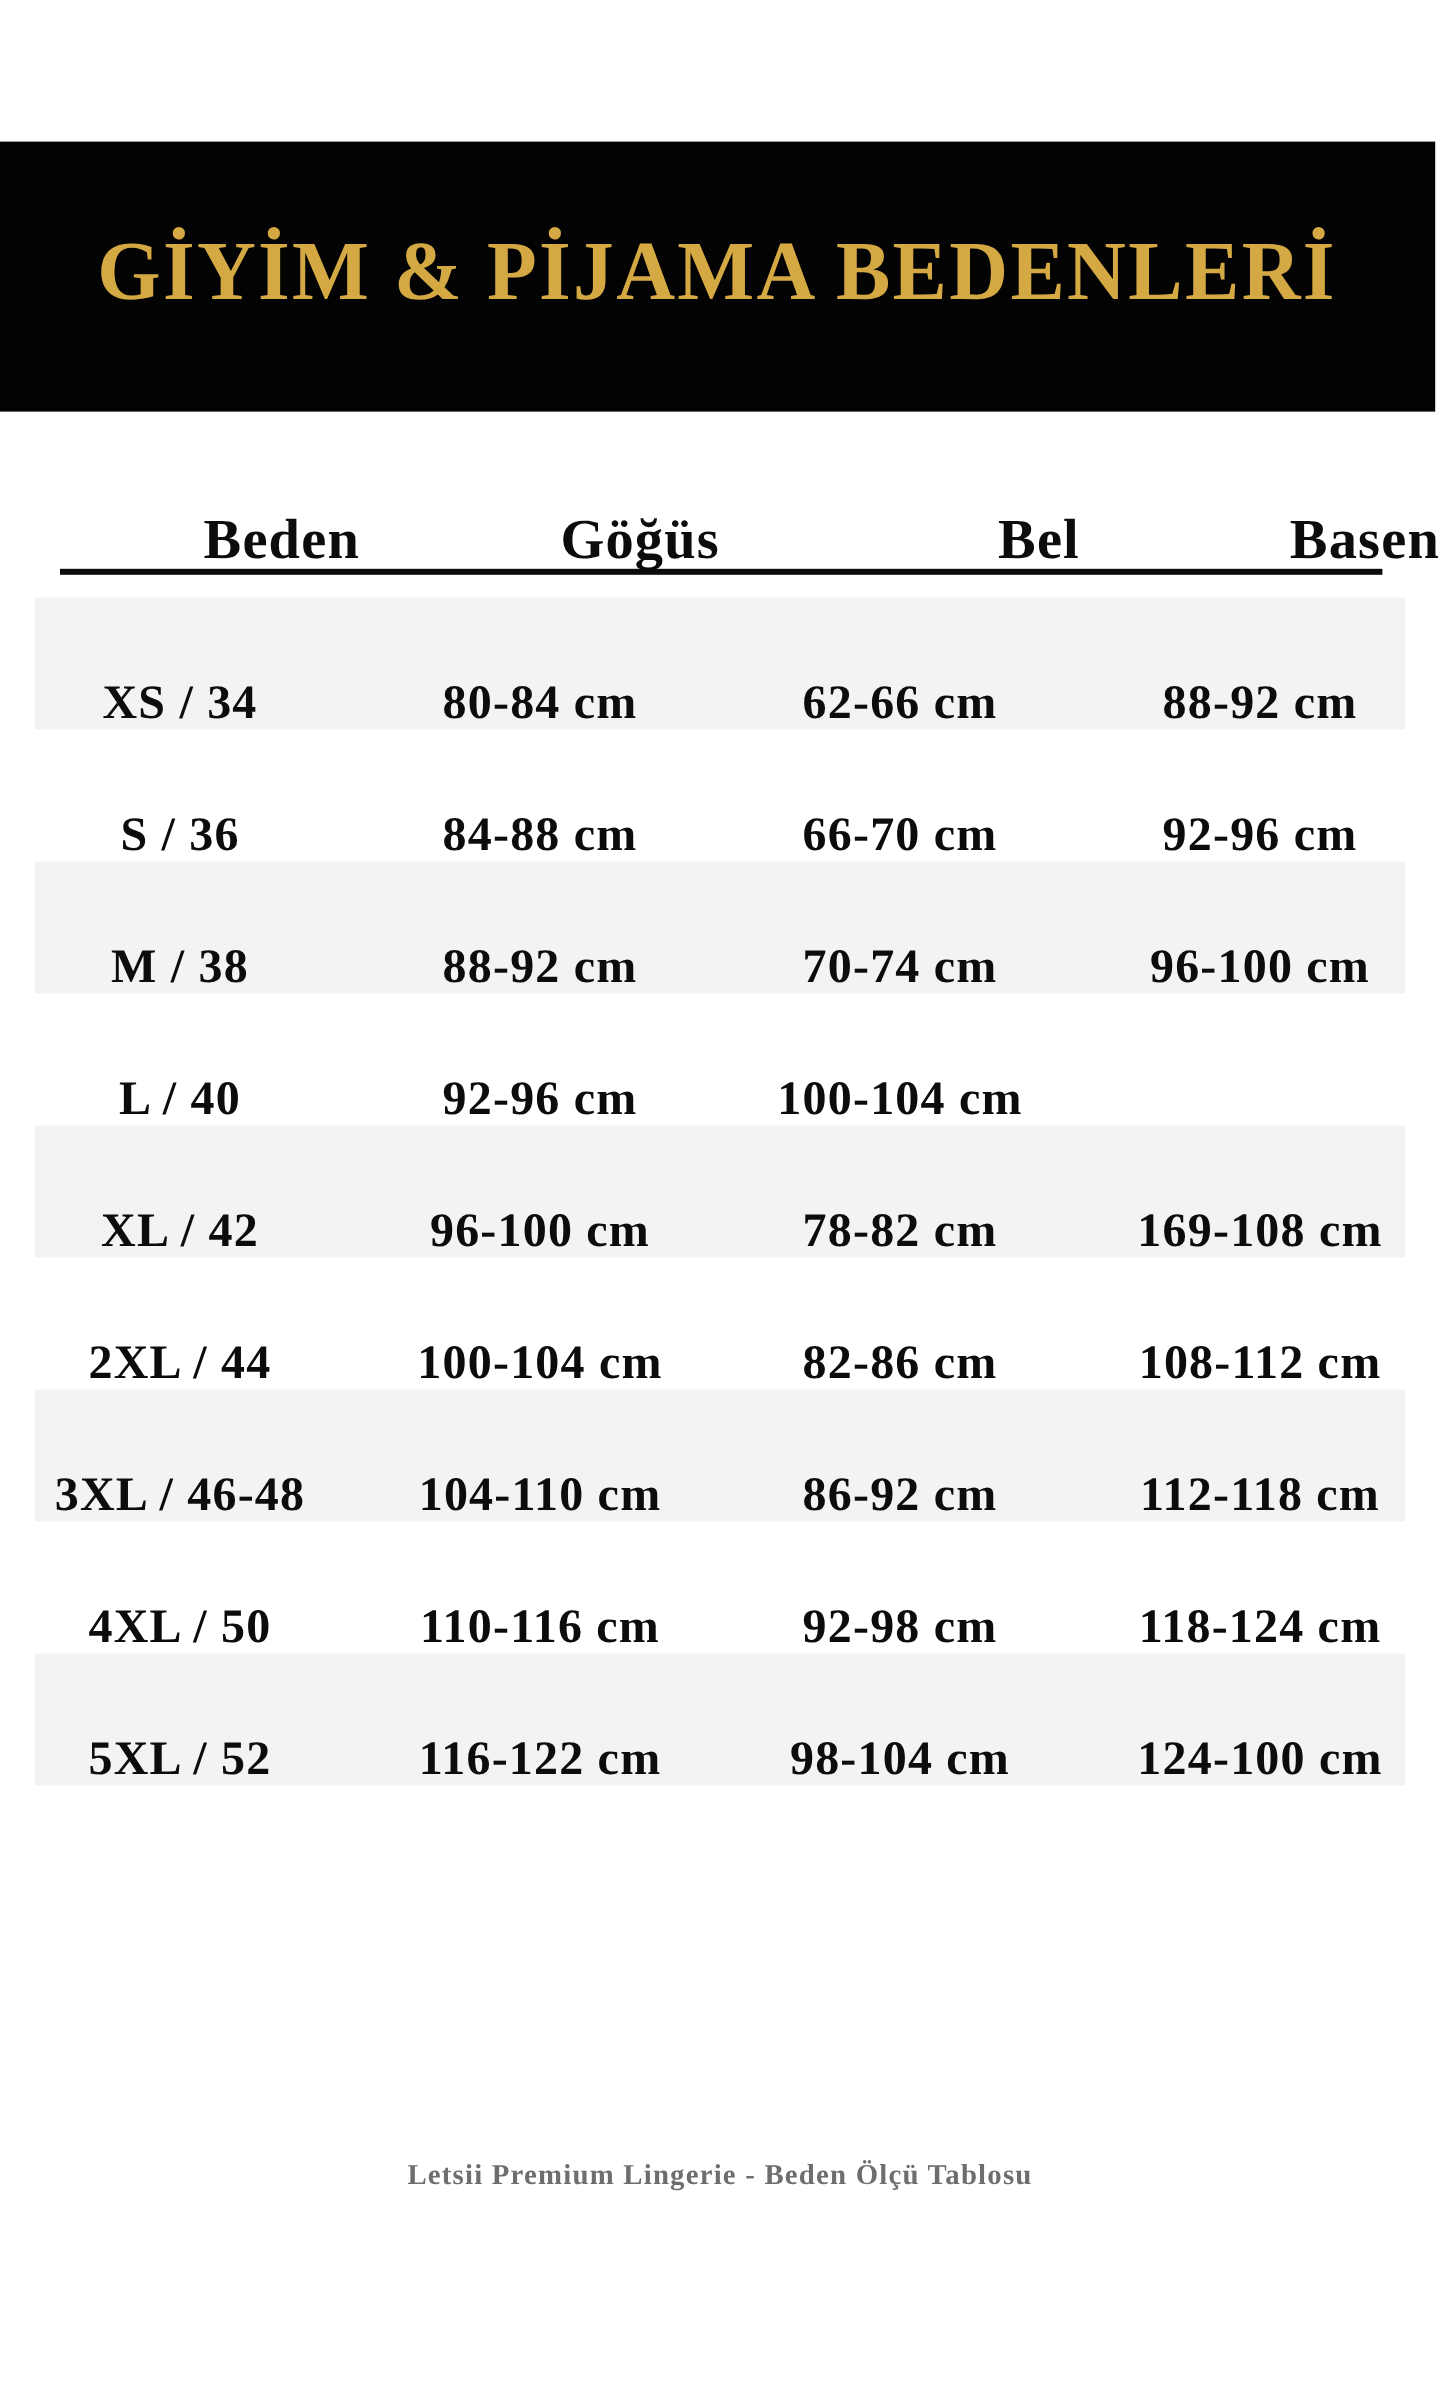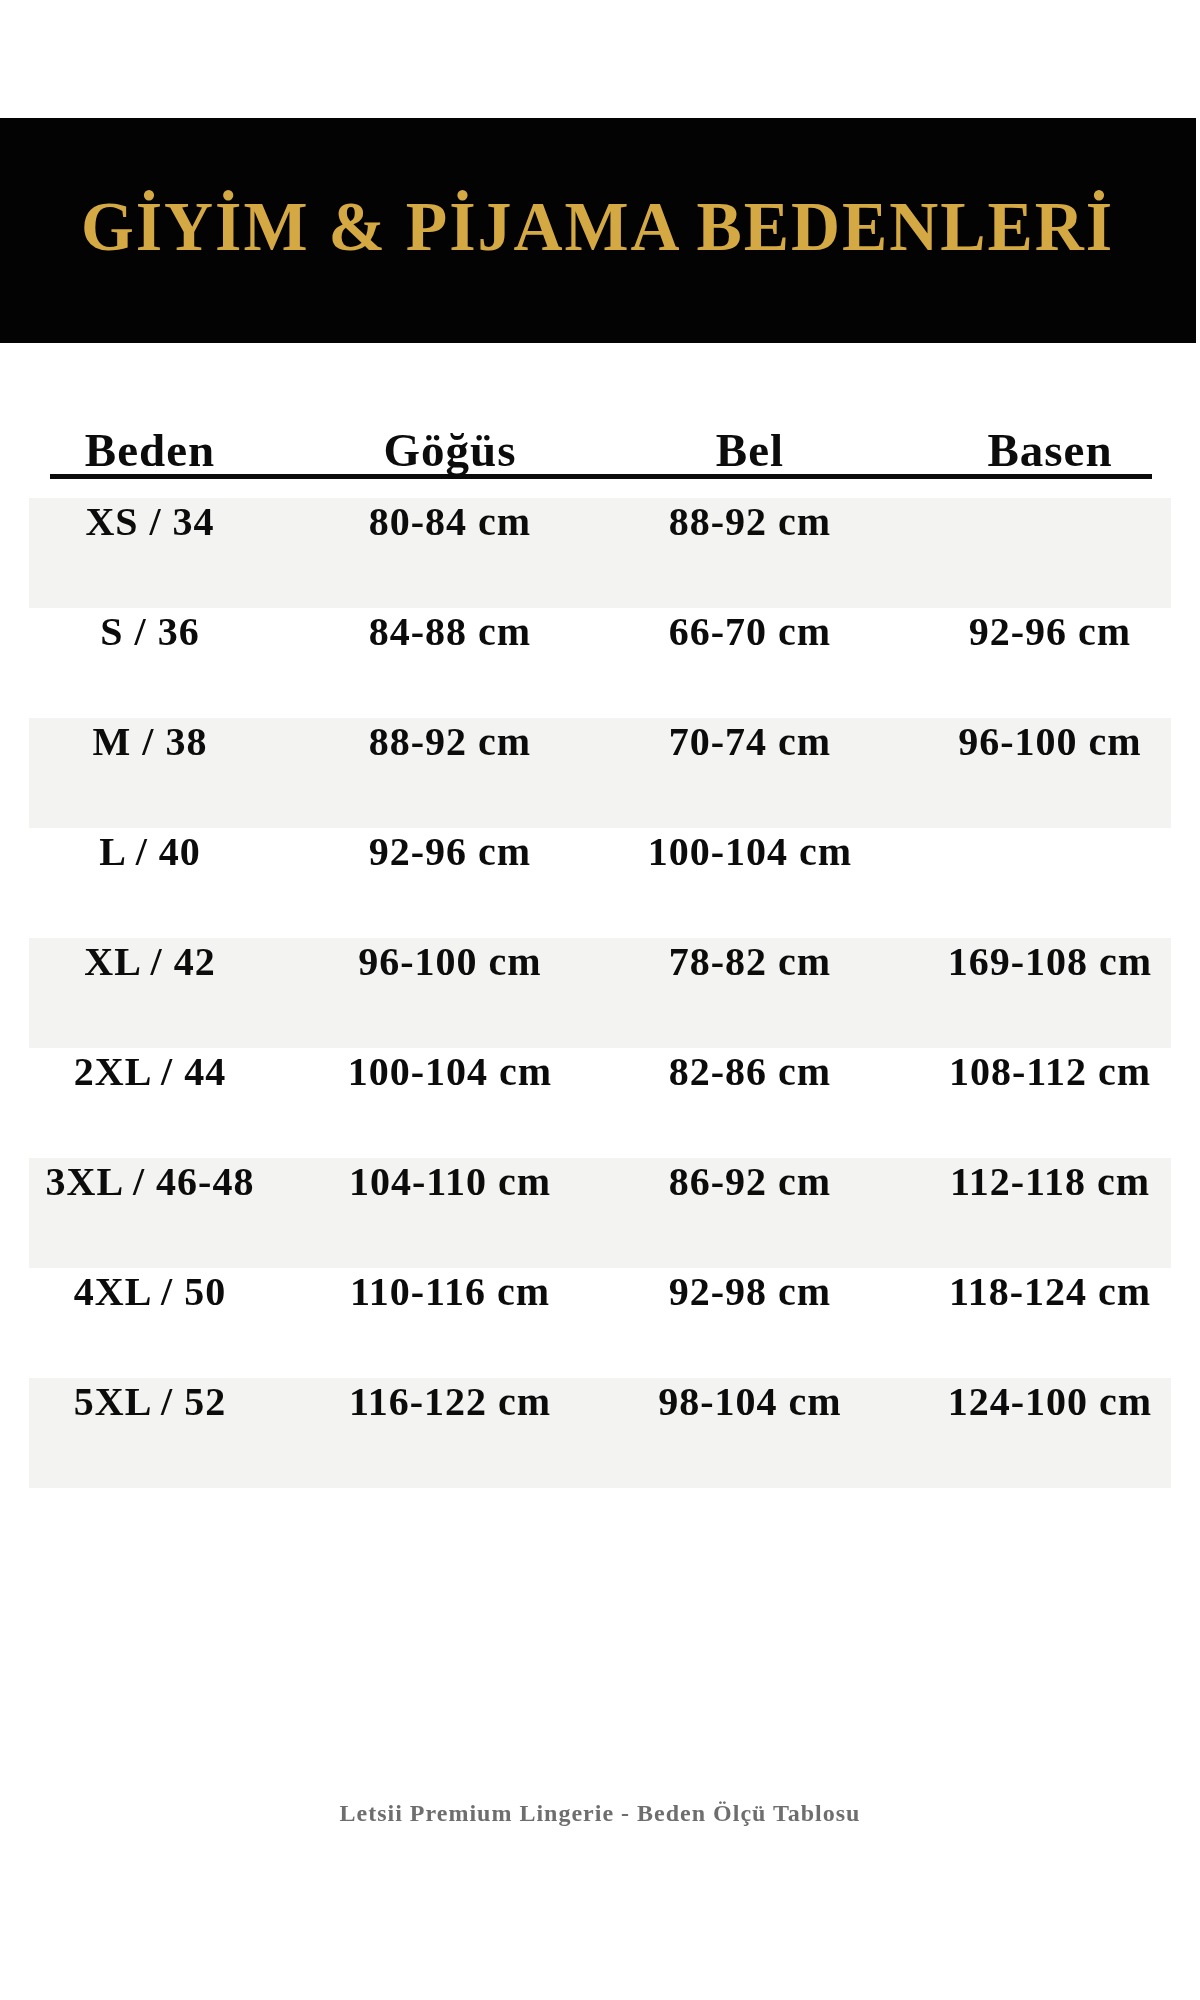--- a/index.html
+++ b/index.html
@@ -35,21 +35,21 @@
   }
   
   .table-header{
     position:absolute;
     top:427px;left:0;
     width:1200px;
     display:flex;
   }
   .header-cell{
     width:25%;
-    text-align:center;
+    text-align:right;
     font-size:47px;
     line-height:1;
     font-weight:700;
     color:var(--ink);
     letter-spacing:1px;
   }
   .header-rule{
     position:absolute;
     top:474px;left:50px;
     width:1102px;height:5px;
@@ -58,21 +58,21 @@
   
   .size-table{
     position:absolute;
     top:498px;left:0;
     width:1200px;
   }
   .row{
     position:relative;
     height:110px;
     display:flex;
-    align-items:flex-start;
+    align-items:flex-end;
   }
   .row:nth-child(odd)::before{
     content:"";
     position:absolute;
     left:29px;right:29px;top:0;bottom:0;
     background:var(--stripe);
     z-index:0;
   }
   .cell{
     position:relative;
@@ -110,20 +110,21 @@
   <div class="header-cell">Göğüs</div>
   <div class="header-cell">Bel</div>
   <div class="header-cell">Basen</div>
 </div>
 <div class="header-rule"></div>
 
 <div class="size-table">
   <div class="row">
     <div class="cell">XS / 34</div>
     <div class="cell">80-84 cm</div>
+    <div class="cell">62-66 cm</div>
     <div class="cell">88-92 cm</div>
   </div>
   <div class="row">
     <div class="cell">S / 36</div>
     <div class="cell">84-88 cm</div>
     <div class="cell">66-70 cm</div>
     <div class="cell">92-96 cm</div>
   </div>
   <div class="row">
     <div class="cell">M / 38</div>

